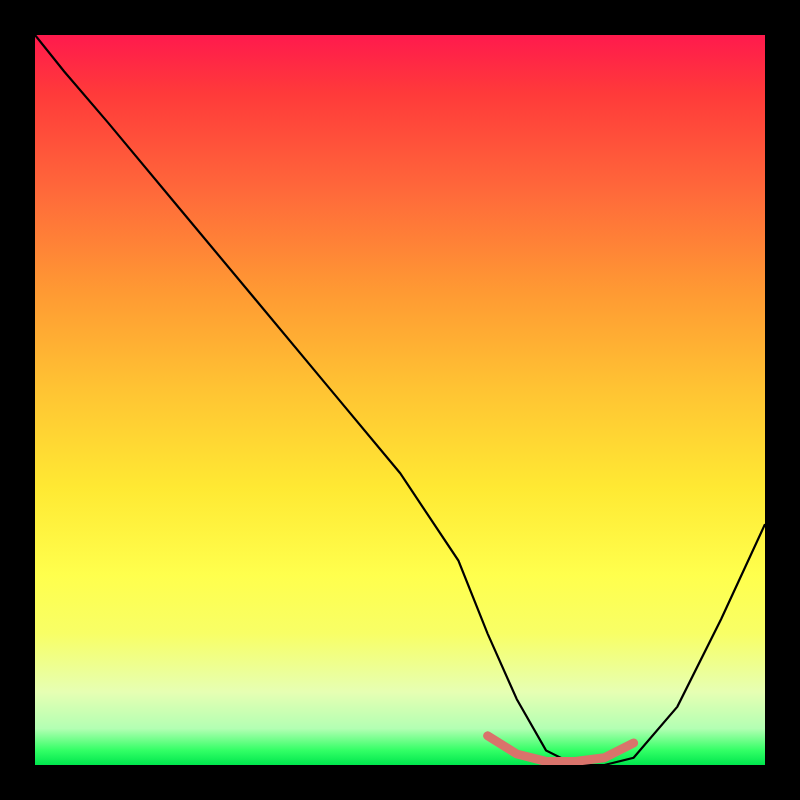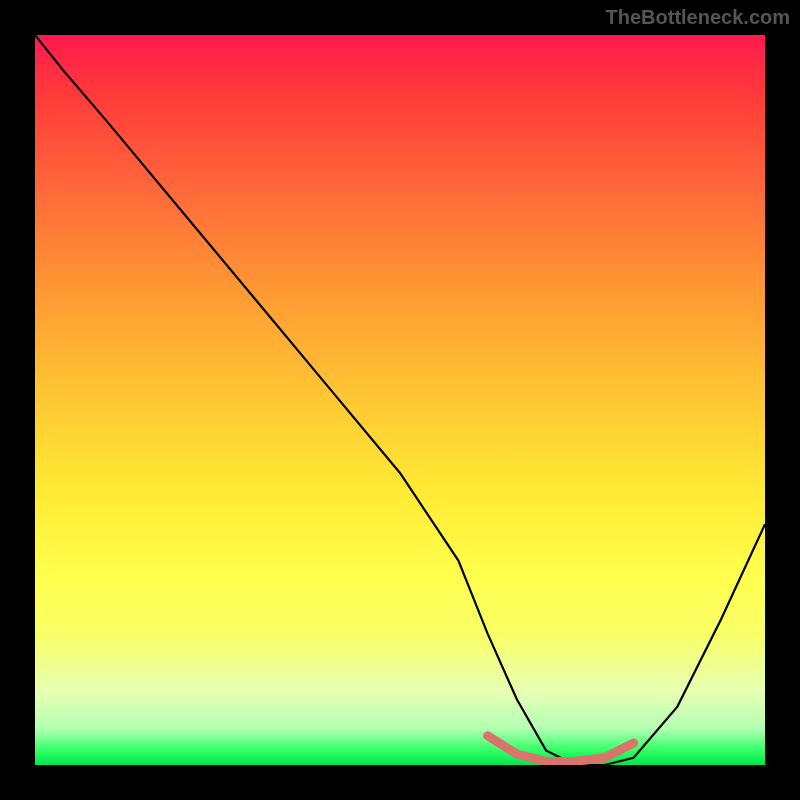--- a/index.html
+++ b/index.html
@@ -53,20 +53,19 @@
     left: 0;
     top: 0;
     width: 730px;
     height: 730px;
   }
 </style>
 </head>
 <body>
 
 <div class="container">
-  <div class="watermark">TheBottleneck.com</div>
   <div class="plot-area">
     <svg class="curve" viewBox="0 0 730 730" preserveAspectRatio="none">
       <path id="main-path" fill="none" stroke="#000" stroke-width="2.2" d="M0.0 0.0 L29.2 36.5 L73.0 87.6 L146.0 175.2 L219.0 262.8 L292.0 350.4 L365.0 438.0 L423.4 525.6 L452.6 598.6 L481.8 664.3 L511.0 715.4 L540.2 730.0 L569.4 730.0 L598.6 722.7 L642.4 671.6 L686.2 584.0 L730.0 489.1"></path>
       <path id="highlight-path" fill="none" stroke="#d9736b" stroke-width="9" stroke-linecap="round" stroke-linejoin="round" d="M452.6 700.8 L481.8 719.0 L511.0 726.4 L540.2 726.4 L569.4 722.7 L598.6 708.1"></path>
     </svg>
   </div>
 </div>
 
 </body></html>

